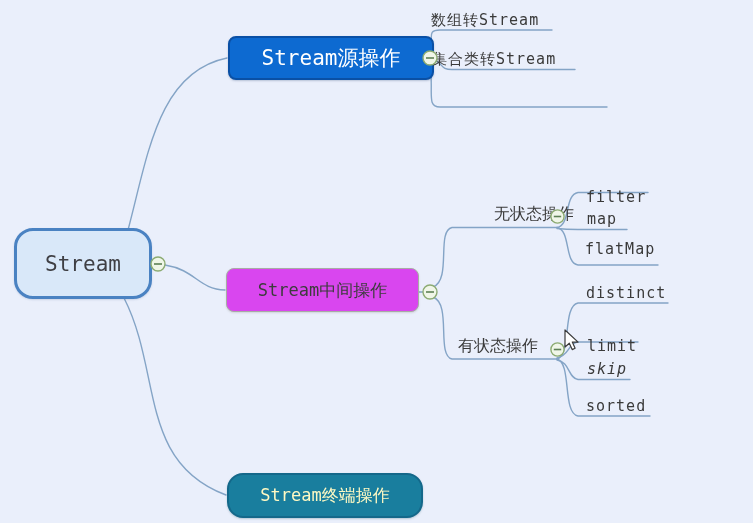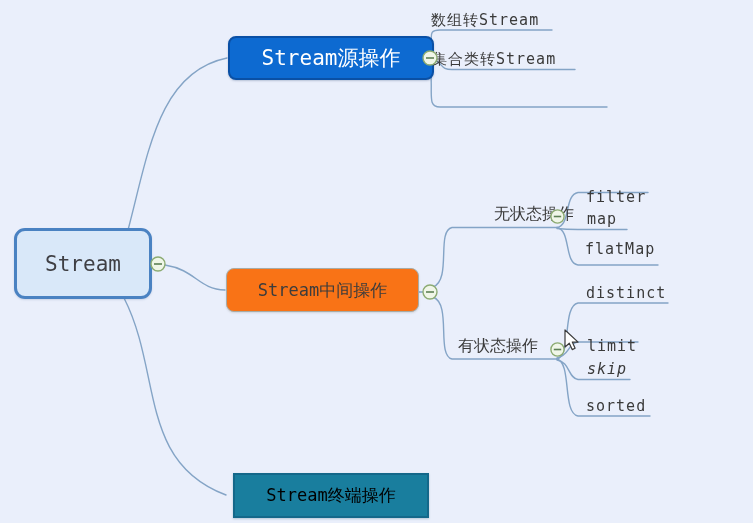--- a/index.html
+++ b/index.html
@@ -20,52 +20,51 @@
     display: flex;
     align-items: center;
     justify-content: center;
     box-sizing: border-box;
     white-space: nowrap;
   }
   .node-root {
     left: 14px; top: 228px; width: 138px; height: 71px;
     background: #d9e8f9;
     border: 3px solid #4a82c2;
-    border-radius: 11px;
+    border-radius: 19px;
     color: #3f3f44;
     font-size: 21px;
     box-shadow: 0 1px 2px rgba(60,90,140,.18);
   }
   .node-source {
     left: 228px; top: 36px; width: 206px; height: 44px;
     background: #0d6ad1;
     border: 2px solid #0a50a5;
     border-radius: 8px;
     color: #ffffff;
     font-size: 21px;
     box-shadow: 0 1px 2px rgba(30,60,110,.25);
   }
   .node-intermediate {
     left: 226px; top: 268px; width: 193px; height: 44px;
-    background: #f97316;
+    background: #d946ef;
     border: 1.5px solid #a8aba5;
     border-radius: 8px;
     color: #3c3c3c;
     font-size: 17px;
     box-shadow: 0 1px 2px rgba(90,90,80,.18);
   }
   .node-terminal {
     left: 227px; top: 473px; width: 196px; height: 45px;
     background: #197e9e;
     border: 2px solid #14688a;
-    border-radius: 0;
-    color: #000000;
+    border-radius: 16px;
+    color: #fef9c3;
     font-size: 17px;
     box-shadow: 0 1px 2px rgba(20,80,100,.25);
-    margin-left: 6px;
   }
   .leaf-label {
     position: absolute;
     color: #3a3a3a;
     font-size: 15px;
     line-height: 18px;
     letter-spacing: 1px;
     white-space: nowrap;
   }
   .group-label {

